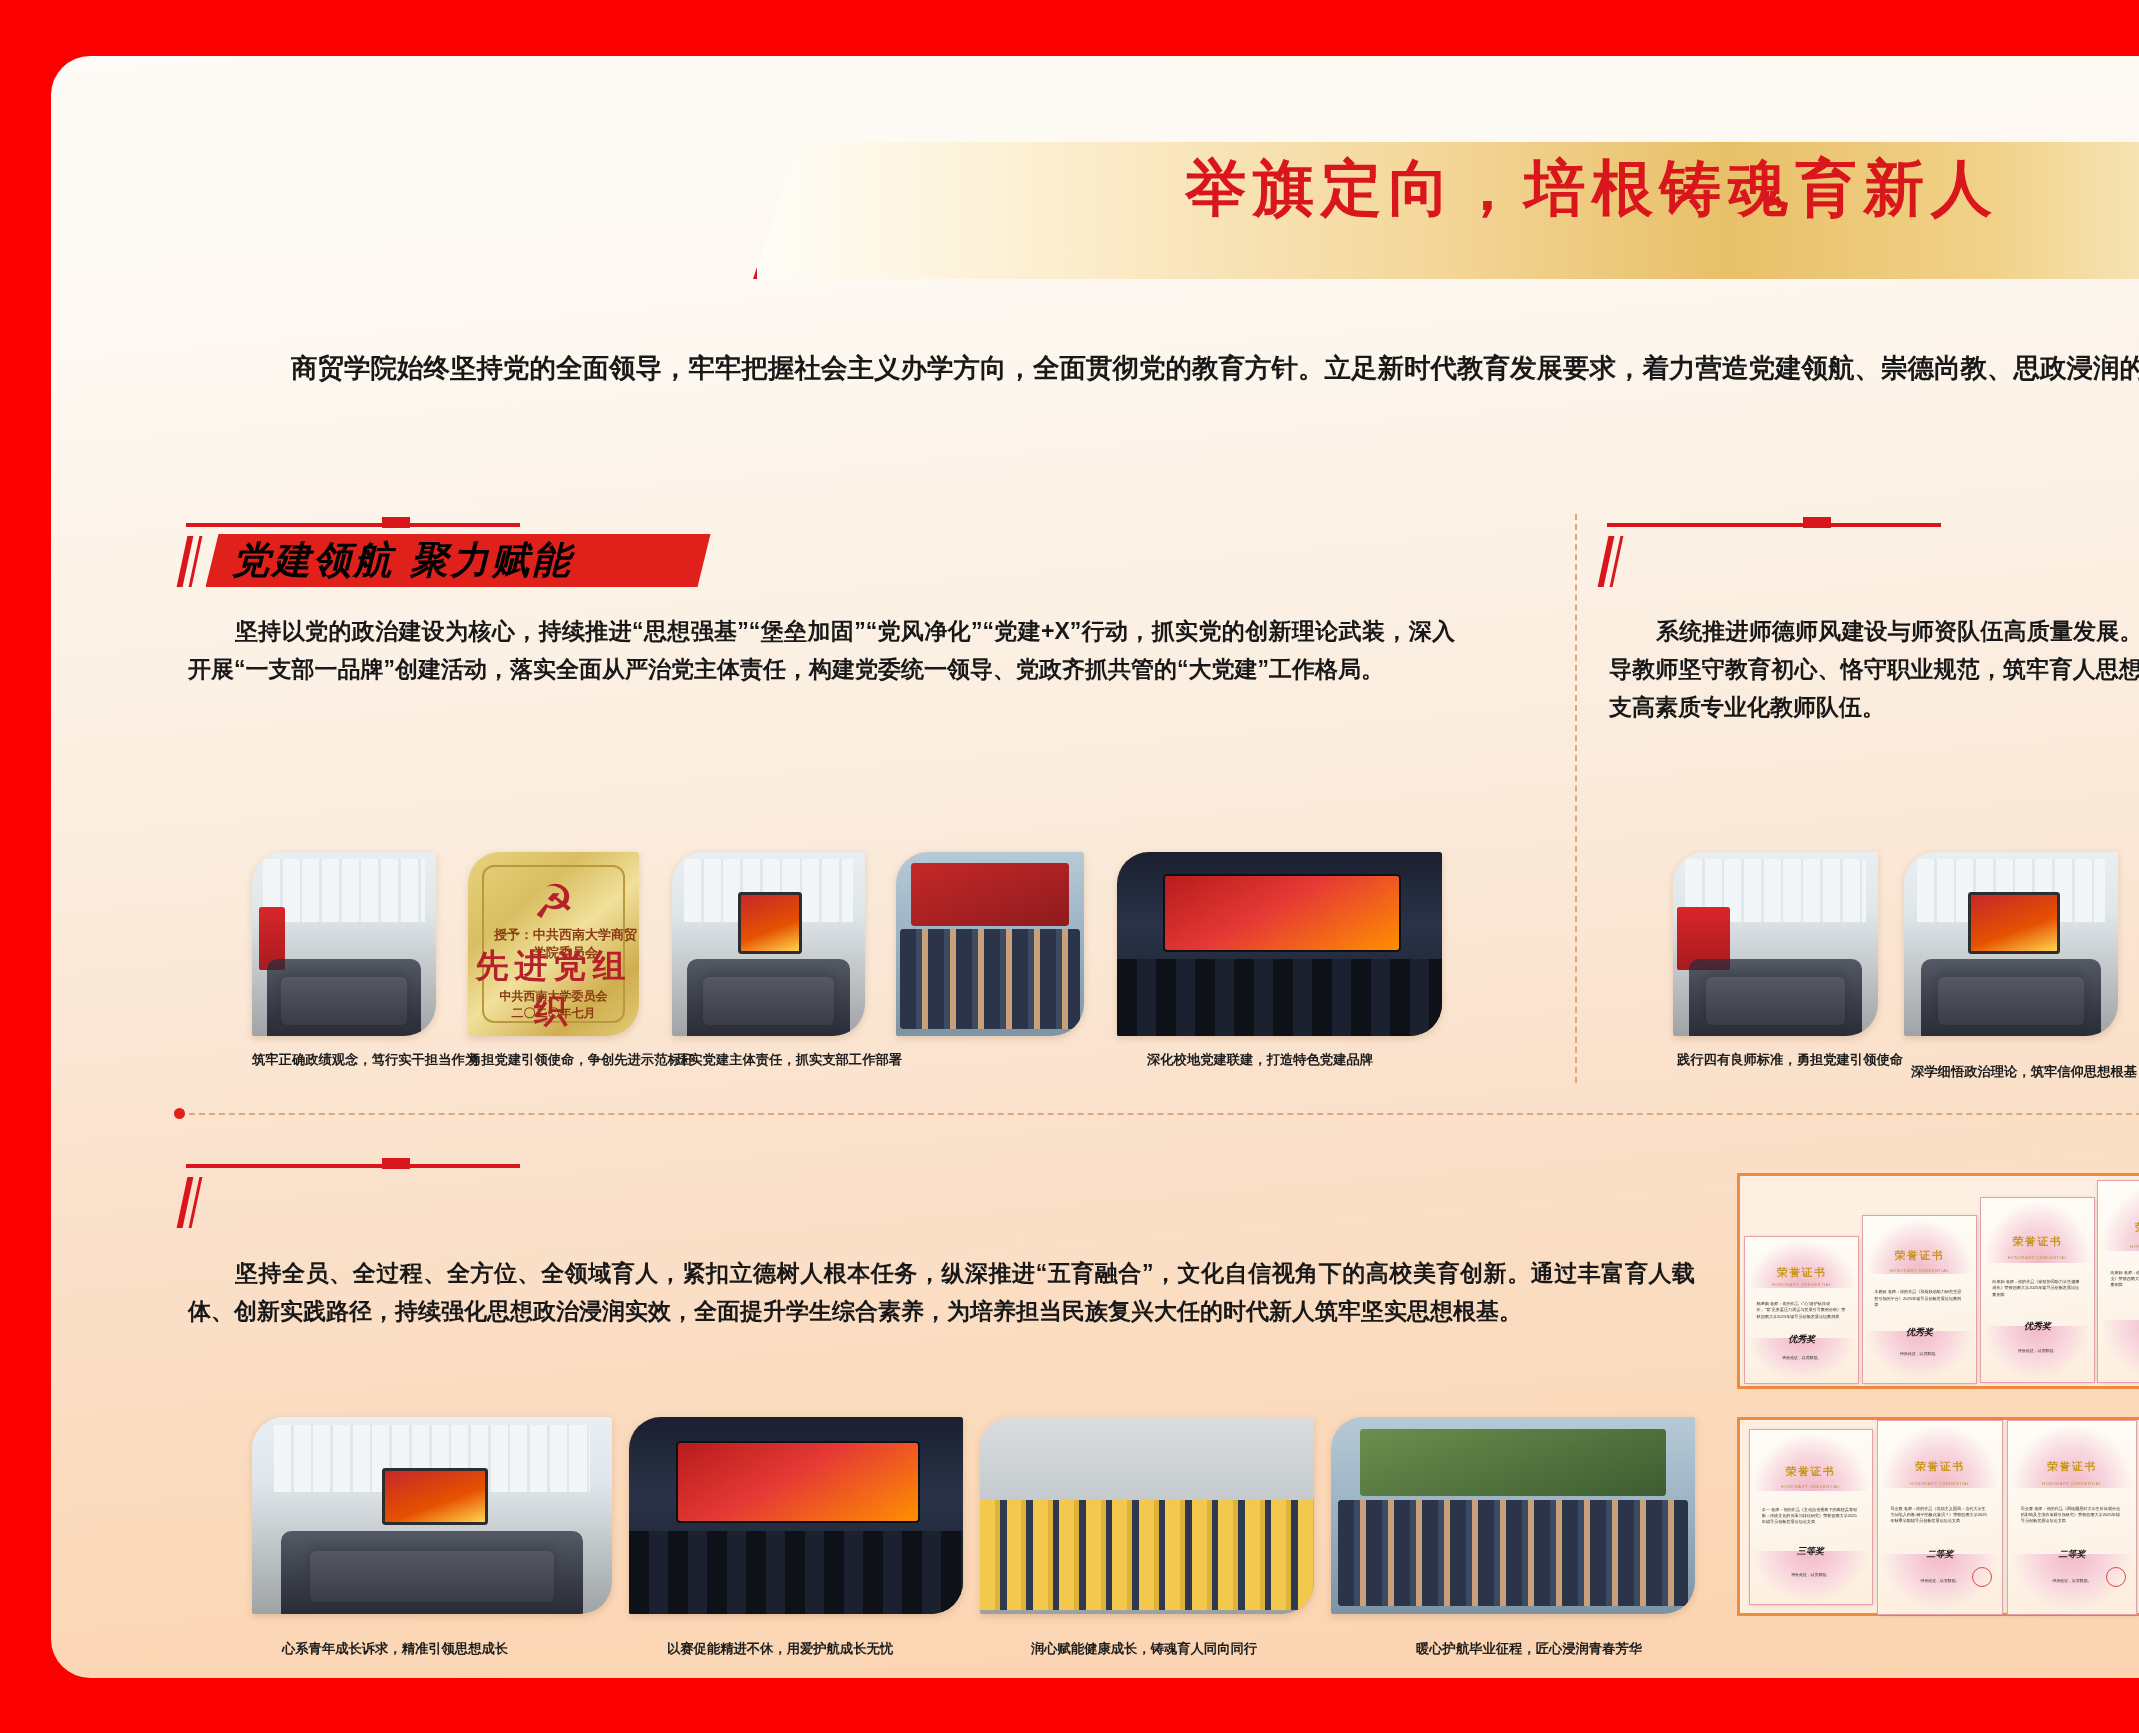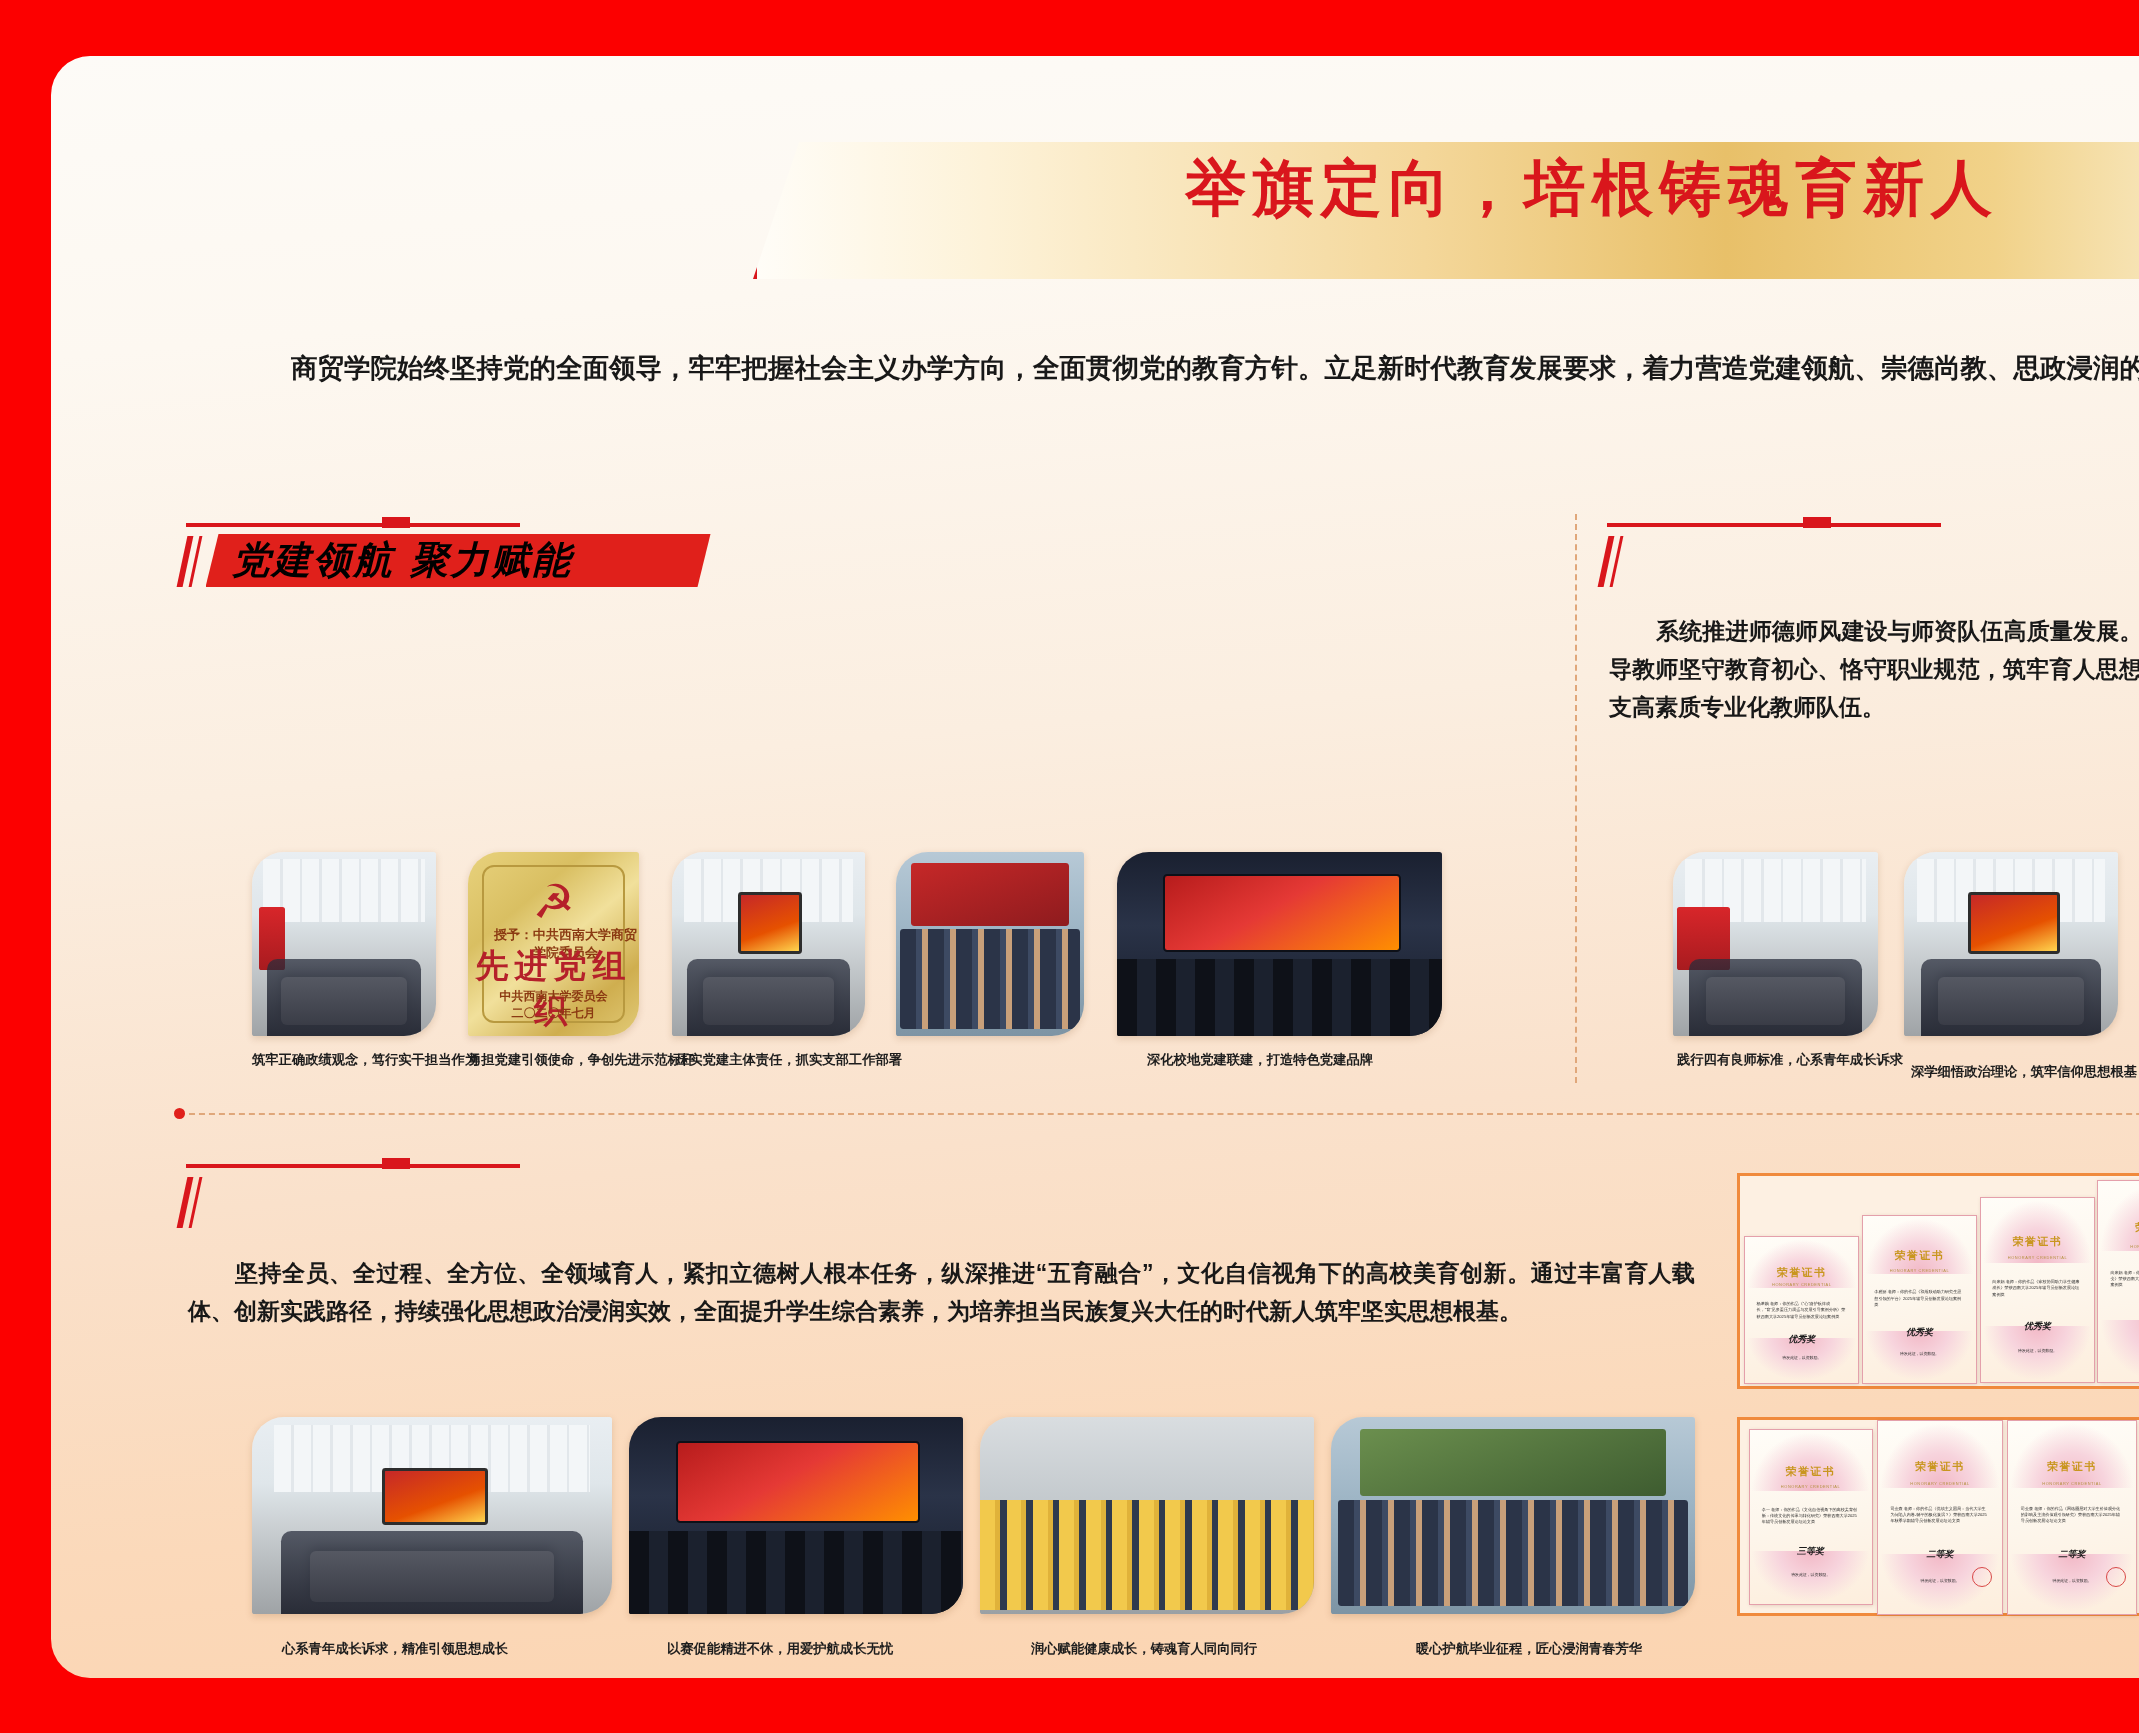--- a/index.html
+++ b/index.html
@@ -154,20 +154,21 @@
 
   <div class="sec-head" style="left:128px;top:467px;">
     <div class="tick1"></div>
     <div class="tick2"></div>
     <div class="slash"></div>
     <div class="slash2"></div>
     <div class="plate">
       <span>党建领航  聚力赋能</span>
     </div>
   </div>
+  <div class="body-txt" style="left:137px;top:556px;width:1267px;">坚持以党的政治建设为核心，持续推进“思想强基”“堡垒加固”“党风净化”“党建+X”行动，抓实党的创新理论武装，深入开展“一支部一品牌”创建活动，落实全面从严治党主体责任，构建党委统一领导、党政齐抓共管的“大党建”工作格局。</div>
 
   <div class="photo" style="left:201px;top:796px;width:184px;height:184px;">
     <div class="sc sc-room">
         <div class="sc-wallred"></div>
         <div class="sc-desk"></div>
       </div>
   </div>
   <div class="photo" style="left:417px;top:796px;width:171px;height:184px;">
     <div class="sc sc-plaque">
       <div class="plq-inner"></div>
@@ -216,21 +217,21 @@
         <div class="sc-desk"></div>
       </div>
   </div>
   <div class="photo" style="left:1853px;top:796px;width:214px;height:184px;">
     <div class="sc sc-room">
         <div class="sc-screen" style="left:30%;width:40%;"></div>
         <div class="sc-desk"></div>
       </div>
   </div>
 
-  <div class="cap" style="left:1626px;top:995px;">践行四有良师标准，心系青年成长诉求</div>
+  <div class="cap" style="left:1626px;top:995px;">践行四有良师标准，勇担党建引领使命</div>
   <div class="cap" style="left:1860px;top:995px;margin-top:12px;">深学细悟政治理论，筑牢信仰思想根基</div>
 
   <div class="sec-head" style="left:128px;top:1108px;">
     <div class="tick1"></div>
     <div class="tick2"></div>
     <div class="slash"></div>
     <div class="slash2"></div>
   </div>
   <div class="body-txt" style="left:137px;top:1198px;width:1507px;">坚持全员、全过程、全方位、全领域育人，紧扣立德树人根本任务，纵深推进“五育融合”，文化自信视角下的高校美育创新。通过丰富育人载体、创新实践路径，持续强化思想政治浸润实效，全面提升学生综合素养，为培养担当民族复兴大任的时代新人筑牢坚实思想根基。</div>
 

